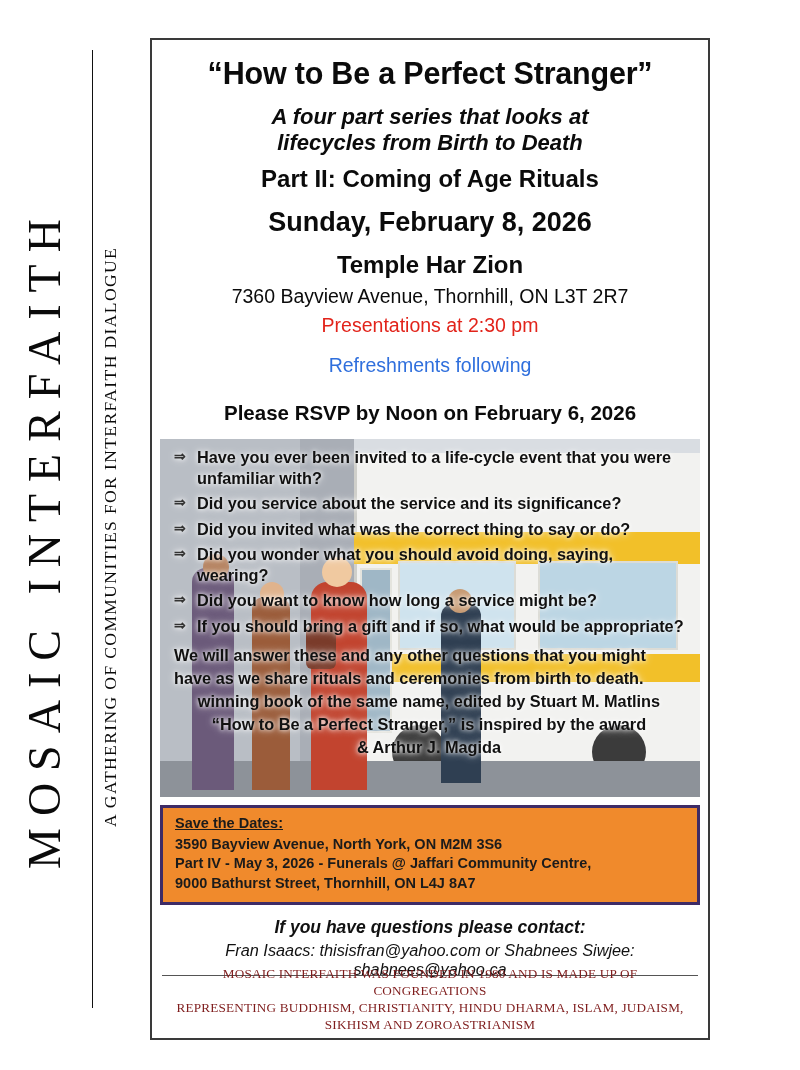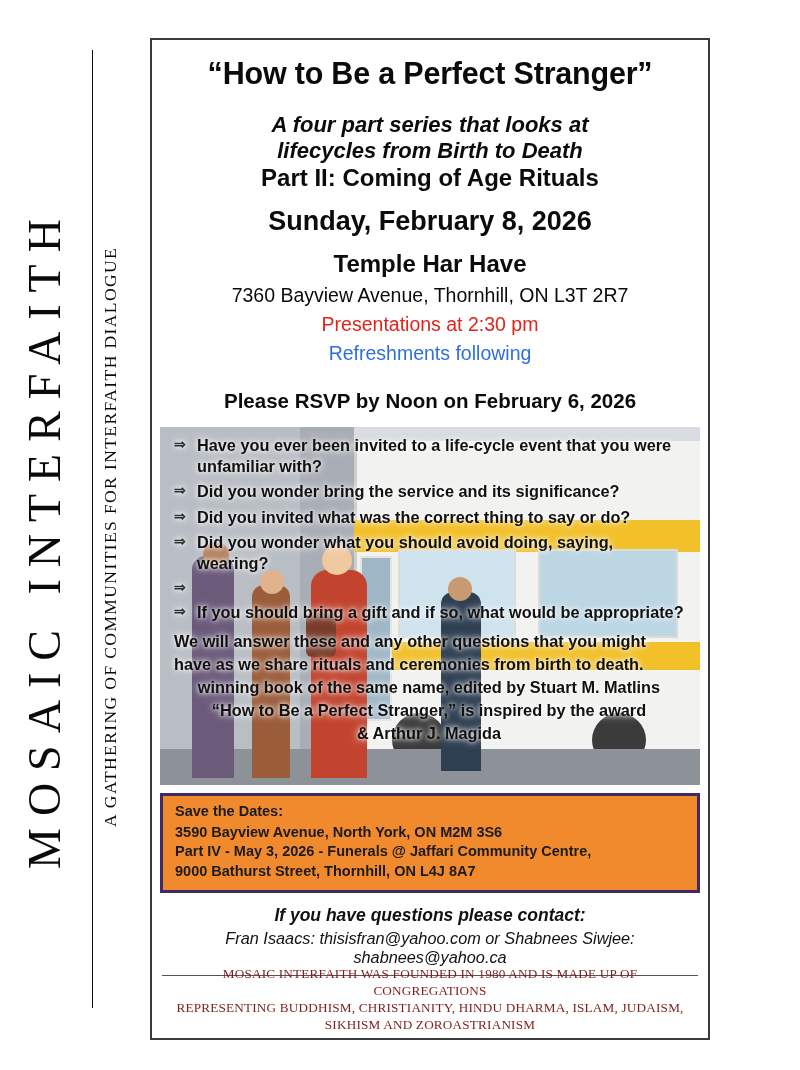--- a/index.html
+++ b/index.html
@@ -86,27 +86,28 @@
   .t-main {
     font-size: 30.5px;
     font-weight: bold;
     letter-spacing: -0.2px;
     line-height: 1.12;
   }
   .t-sub {
     font-size: 22px;
     font-weight: bold;
     line-height: 1.18;
-    margin-top: 22px;
+    margin-top: 14px;
     font-style: italic;
     text-align: center;
   }
   .t-part {
     font-size: 24px;
     font-weight: bold;
+    margin-top: 9px;
   }
   .t-date {
     font-size: 27px;
     font-weight: bold;
     margin-top: 14px;
   }
   .t-venue {
     font-size: 24px;
     font-weight: bold;
     margin-top: 13px;
@@ -116,21 +117,21 @@
     margin-top: 6px;
   }
   .t-pres {
     font-size: 19.5px;
     color: #e2231a;
     margin-top: 6px;
   }
   .t-refresh {
     font-size: 19.5px;
     color: #2f6fdd;
-    margin-top: 6px;
+    margin-top: 17px;
   }
   .t-rsvp {
     font-size: 20.5px;
     font-weight: bold;
     margin-top: 24px;
   }
 
   
   .photo-band {
     position: relative;
@@ -189,21 +190,21 @@
   }
   .closing .ctr { text-align: center; }
 
   
   .dates-wrap {
     margin: 8px 8px 0 8px;
     border: 3px solid #3e2b66;
     background: #f08a2c;
     padding: 7px 12px 9px 12px;
   }
-  .dates-title { font-size: 14.5px; font-weight: bold; color: #1b1b1b; margin-bottom: 4px; }
+  .dates-title { font-size: 14.5px; font-weight: bold; color: #1b1b1b; margin-bottom: 4px; text-decoration: underline; }
   .dates-line  { font-size: 14.5px; font-weight: bold; color: #1b1b1b; line-height: 1.34; }
 
   
   .contact { margin-top: 12px; text-align: center; font-style: italic; }
   .contact-h { font-size: 17.5px; font-weight: bold; color: #111; }
   .contact-l { font-size: 16.3px; color: #111; margin-top: 3px; }
   .flyer-footer {
     position: absolute;
     left: 0; right: 0; bottom: 4px;
     text-align: center;
@@ -235,21 +236,21 @@
   <div class="flyer">
 
     <div class="head">
       <div class="t-main">“How to Be a Perfect Stranger”</div>
       <div class="t-sub">
         <div>A four part series that looks at</div>
         <div>lifecycles from Birth to Death</div>
       </div>
       <div class="t-part">Part II: Coming of Age Rituals</div>
       <div class="t-date">Sunday, February 8, 2026</div>
-      <div class="t-venue">Temple Har Have</div>
+      <div class="t-venue">Temple Har Zion</div>
       <div class="t-address">7360 Bayview Avenue, Thornhill, ON L3T 2R7</div>
       <div class="t-pres">Presentations at 2:30 pm</div>
       <div class="t-refresh">Refreshments following</div>
       <div class="t-rsvp">Please RSVP by Noon on February 6, 2026</div>
     </div>
 
     <div class="photo-band">
       <div class="bg-sky"></div>
       <div class="bg-wall"></div>
       <div class="bg-wall2"></div>
@@ -273,32 +274,33 @@
       <div class="ped4h"></div>
 
       <div class="bullet-overlay">
         <ul class="bullets">
           <li>
             <span class="arrow">⇒</span>
             <span>Have you ever been invited to a life-cycle event that you were unfamiliar with?</span>
           </li>
           <li>
             <span class="arrow">⇒</span>
-            <span>Did you wonder bring the service and its significance?</span>
+            <span>Did you service about the service and its significance?</span>
           </li>
           <li>
             <span class="arrow">⇒</span>
             <span>Did you invited what was the correct thing to say or do?</span>
           </li>
           <li>
             <span class="arrow">⇒</span>
             <span>Did you wonder what you should avoid doing, saying, wearing?</span>
           </li>
           <li>
             <span class="arrow">⇒</span>
+            <span>Did you want to know how long a service might be?</span>
           </li>
           <li>
             <span class="arrow">⇒</span>
             <span>If you should bring a gift and if so, what would be appropriate?</span>
           </li>
         </ul>
 
         <div class="closing">
           <div>We will answer these and any other questions that you might have as we share rituals and ceremonies from birth to death.</div>
           <div class="ctr">winning book of the same name, edited by Stuart M. Matlins</div>

